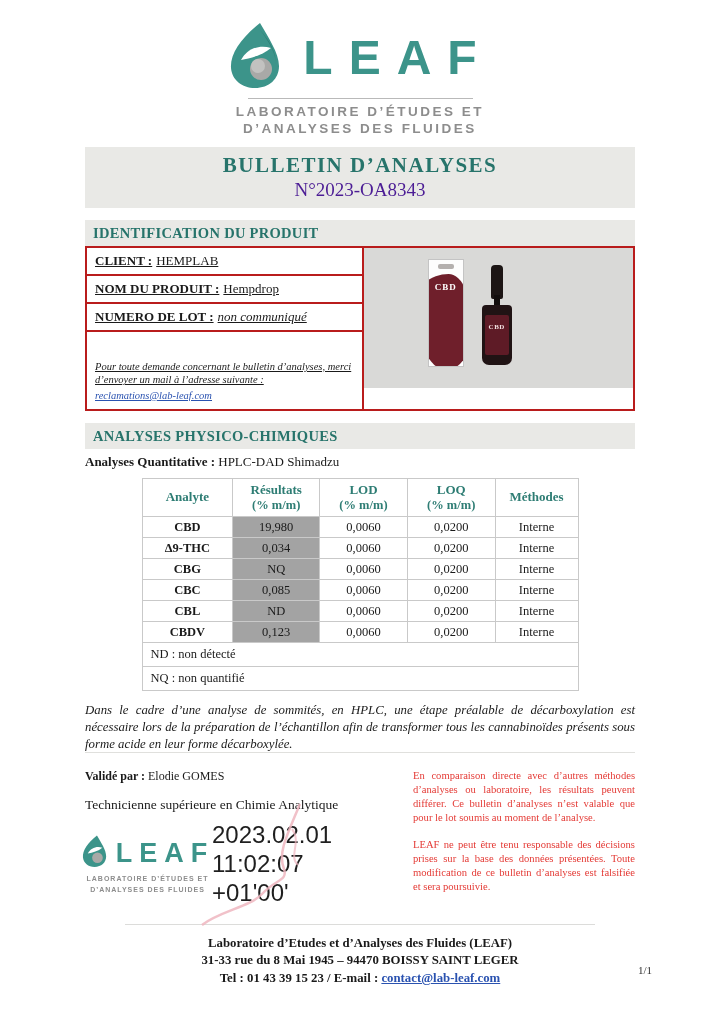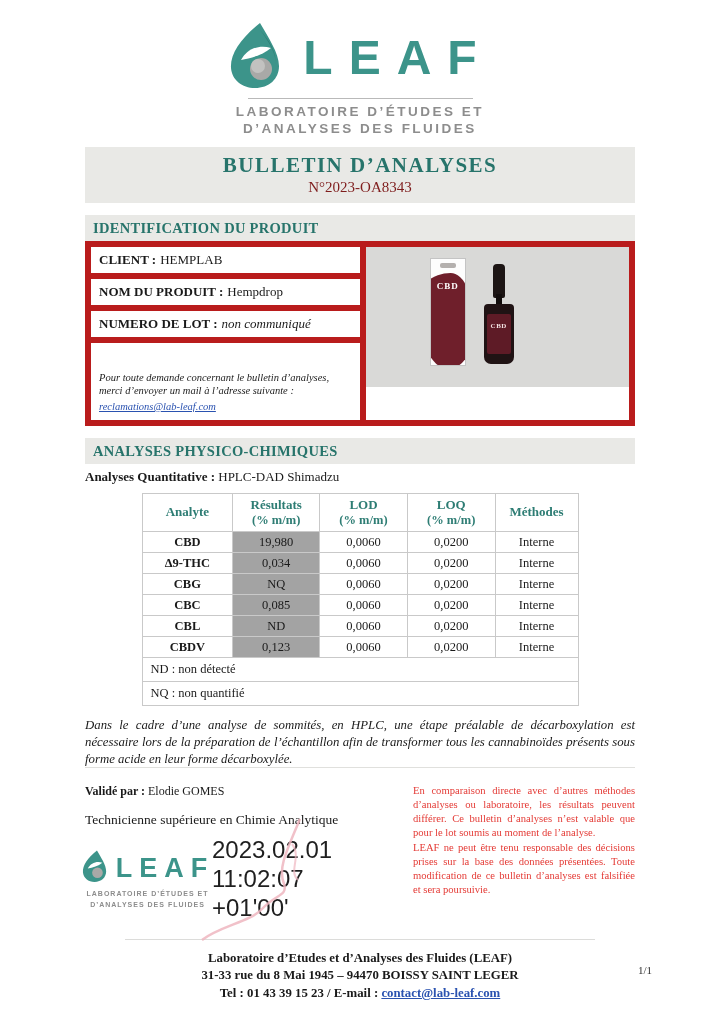--- a/index.html
+++ b/index.html
@@ -20,27 +20,27 @@
   .logo-divider { width:225px; height:1px; background:#b9b9b9; margin:4px auto 5px auto; }
   .logo-caption {
     font-family:"Liberation Sans", sans-serif; font-weight:bold; font-size:13.5px;
     color:#8d8d8d; letter-spacing:2.5px; line-height:1.25;
   }
 
   
   .bar { background:#e9e9e6; }
   .title-bar { margin-top:9px; padding:6px 0 7px 0; text-align:center; }
   .title-main { color:#27746b; font-weight:bold; font-size:21px; letter-spacing:1.5px; }
-  .title-number { color:#7f1d1d; font-size:15px; margin-top:1px; }
+  .title-number { color:#4c1d95; font-size:19px; margin-top:1px; }
   .section-bar { margin-top:12px; padding:4px 8px; }
   .section-bar .sec-title { color:#27746b; font-weight:bold; font-size:14.5px; letter-spacing:0.3px; }
 
   
   .id-table { width:100%; border-collapse:collapse; border:1px solid #c9c9c9; }
-  .id-table td { border:6px solid #b91c1c; vertical-align:top; }
+  .id-table td { border:2px solid #b91c1c; vertical-align:top;text-decoration:underline; }
   .id-left { width:50.5%; padding:5px 8px; font-size:13px; }
   .id-label { font-weight:bold; }
   .id-value { margin-left:4px; }
   .id-value.italic { font-style:italic; }
   .id-note-cell { padding:28px 8px 6px 8px; }
   .id-note { font-style:italic; font-size:10.5px; line-height:1.3; color:#222; }
   .id-note-link { color:#2a52b0; text-decoration:underline; font-style:italic; font-size:10.5px; cursor:pointer; }
   .id-photo-cell { width:49.5%; padding:0; }
 
   
@@ -91,21 +91,21 @@
   .stamp-logo { text-align:center; width:125px; }
   .stamp-logo-row { display:flex; align-items:center; justify-content:center; gap:5px; }
   .stamp-wordmark { font-family:"Liberation Sans", sans-serif; font-weight:bold; font-size:27px;
                     color:#3c948a; letter-spacing:7px; line-height:1; }
   .stamp-caption { font-family:"Liberation Sans", sans-serif; font-weight:bold; font-size:7px;
                    color:#8d8d8d; letter-spacing:1px; line-height:1.3; margin-top:2px; }
   .stamp-time { font-family:"Liberation Sans", sans-serif; font-size:24px; color:#1f1f1f;
                 line-height:1.2; margin-left:2px; white-space:nowrap; }
   .signature-svg { position:absolute; left:95px; top:-22px; pointer-events:none; }
   .disclaimer { width:222px; color:#e43a35; font-size:10.6px; line-height:1.33; text-align:justify; }
-  .disclaimer p + p { }
+  .disclaimer p + p { margin-top:12px; }
 
   
   .footer { width:470px; margin:16px auto 0 auto; border-top:1px solid #dcdcda;
             padding-top:10px; text-align:center; font-weight:bold; font-size:12.8px; line-height:1.38; }
   .footer-link { color:#2a52b0; text-decoration:underline; cursor:pointer; font-weight:bold; }
   .page-number { position:absolute; right:68px; bottom:42px; font-size:11px; color:#333; }
 </style>
 </head>
 <body>
 

